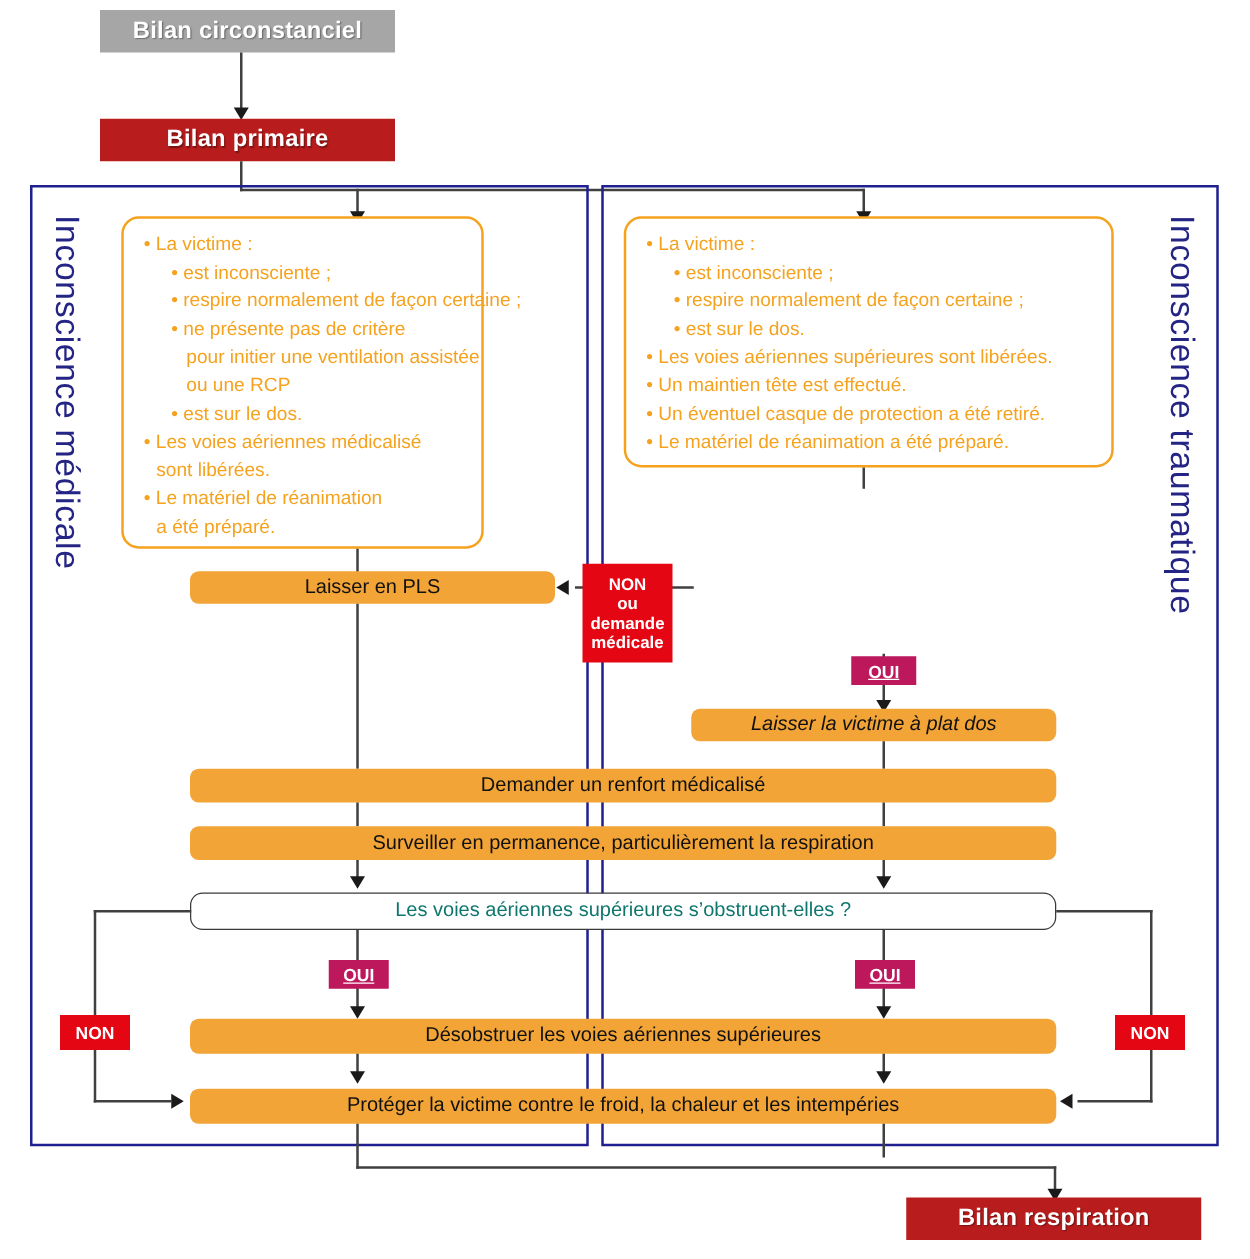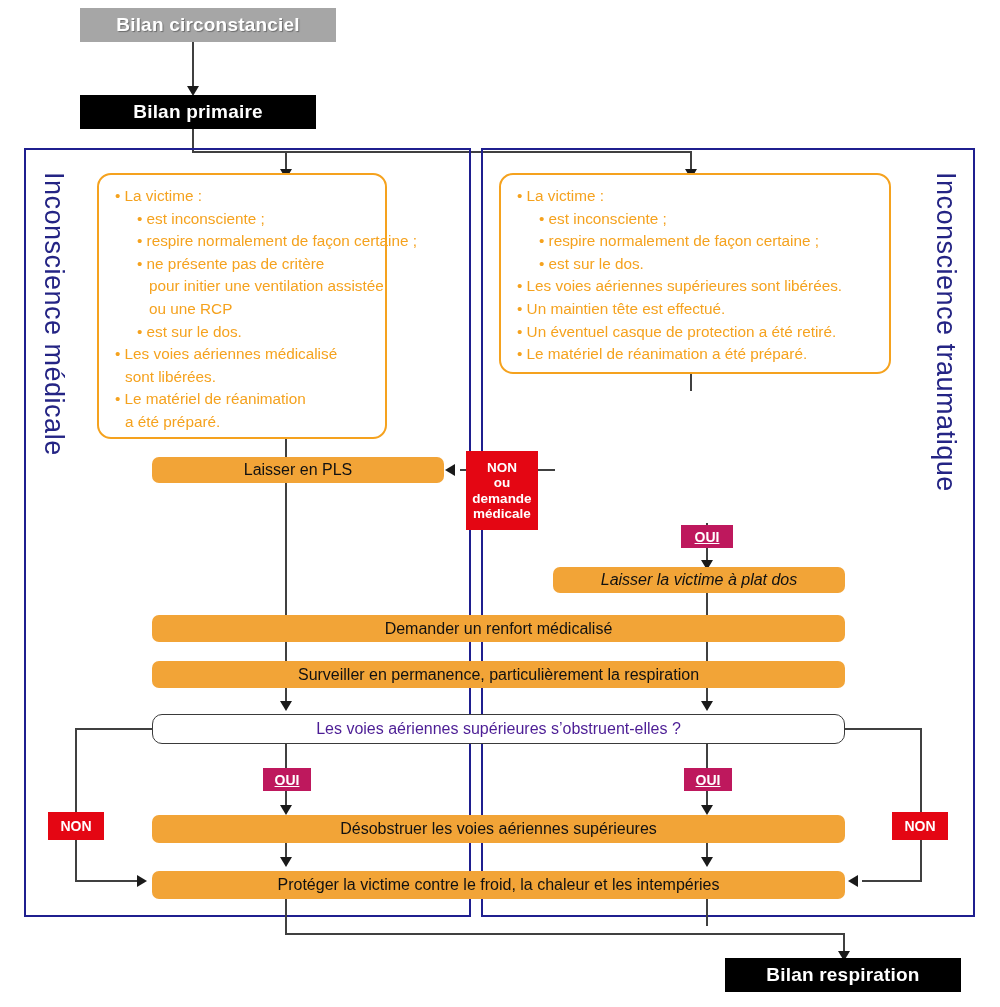--- a/index.html
+++ b/index.html
@@ -13,21 +13,21 @@
   
   .node{position:absolute;box-sizing:border-box;}
 
   
   .grey-box{
     background:#a6a6a6;color:#ffffff;font-weight:bold;font-size:19px;
     display:flex;align-items:center;justify-content:center;
     text-shadow:1px 1px 1px rgba(0,0,0,.35);
     letter-spacing:.2px;
   }
-  .grey-box.dark{background:#000000;}
+  .grey-box.dark{background:#b91c1c;}
 
   
   .panel{
     border:2px solid #1f1f8f;background:transparent;
   }
   .panel-label{
     position:absolute;color:#242484;font-size:27px;letter-spacing:.5px;
     writing-mode:vertical-rl;text-orientation:mixed;white-space:nowrap;
   }
 
@@ -49,21 +49,21 @@
     background:#F2A437;border-radius:7px;color:#111111;font-size:16px;
     display:flex;align-items:center;justify-content:center;text-align:center;
   }
   .bar.block{border-radius:10px;line-height:23px;padding:6px 10px;
              flex-direction:column;justify-content:center;font-size:16.5px;}
   .bar.block div{width:100%;}
 
   
   .decision{
     background:#ffffff;border:1.6px solid #3a3a3a;border-radius:10px;
-    color:#4c1d95;font-size:16px;display:flex;align-items:center;justify-content:center;
+    color:#0f766e;font-size:16px;display:flex;align-items:center;justify-content:center;
   }
 
   
   .tag{
     display:flex;align-items:center;justify-content:center;
     color:#ffffff;font-weight:bold;font-size:14px;line-height:16px;text-align:center;
   }
   .tag.oui{background:#be185d;text-decoration:underline;}
   .tag.non{background:#E40613;}
   .tag.non.multi{font-size:13.5px;line-height:15.5px;padding:2px 0;}
@@ -75,21 +75,21 @@
   .arrow{position:absolute;width:0;height:0;}
   .arrow.down{border-left:6px solid transparent;border-right:6px solid transparent;border-top:10px solid #1a1a1a;}
   .arrow.left{border-top:6px solid transparent;border-bottom:6px solid transparent;border-right:10px solid #1a1a1a;}
   .arrow.right{border-top:6px solid transparent;border-bottom:6px solid transparent;border-left:10px solid #1a1a1a;}
 </style>
 </head>
 <body>
 
 <div class="stage">
 
-  <div class="node grey-box" style="left:80px;top:8px;width:256px;height:34px;">
+  <div class="node grey-box" style="left:80px;top:8px;width:236px;height:34px;">
     <span>Bilan circonstanciel</span>
   </div>
 
   <div class="ln v" style="left:192px;top:42px;height:48px;"></div>
   <div class="arrow down" style="left:187px;top:86px;"></div>
 
   <div class="node grey-box dark" style="left:80px;top:95px;width:236px;height:34px;">
     <span>Bilan primaire</span>
   </div>
 

